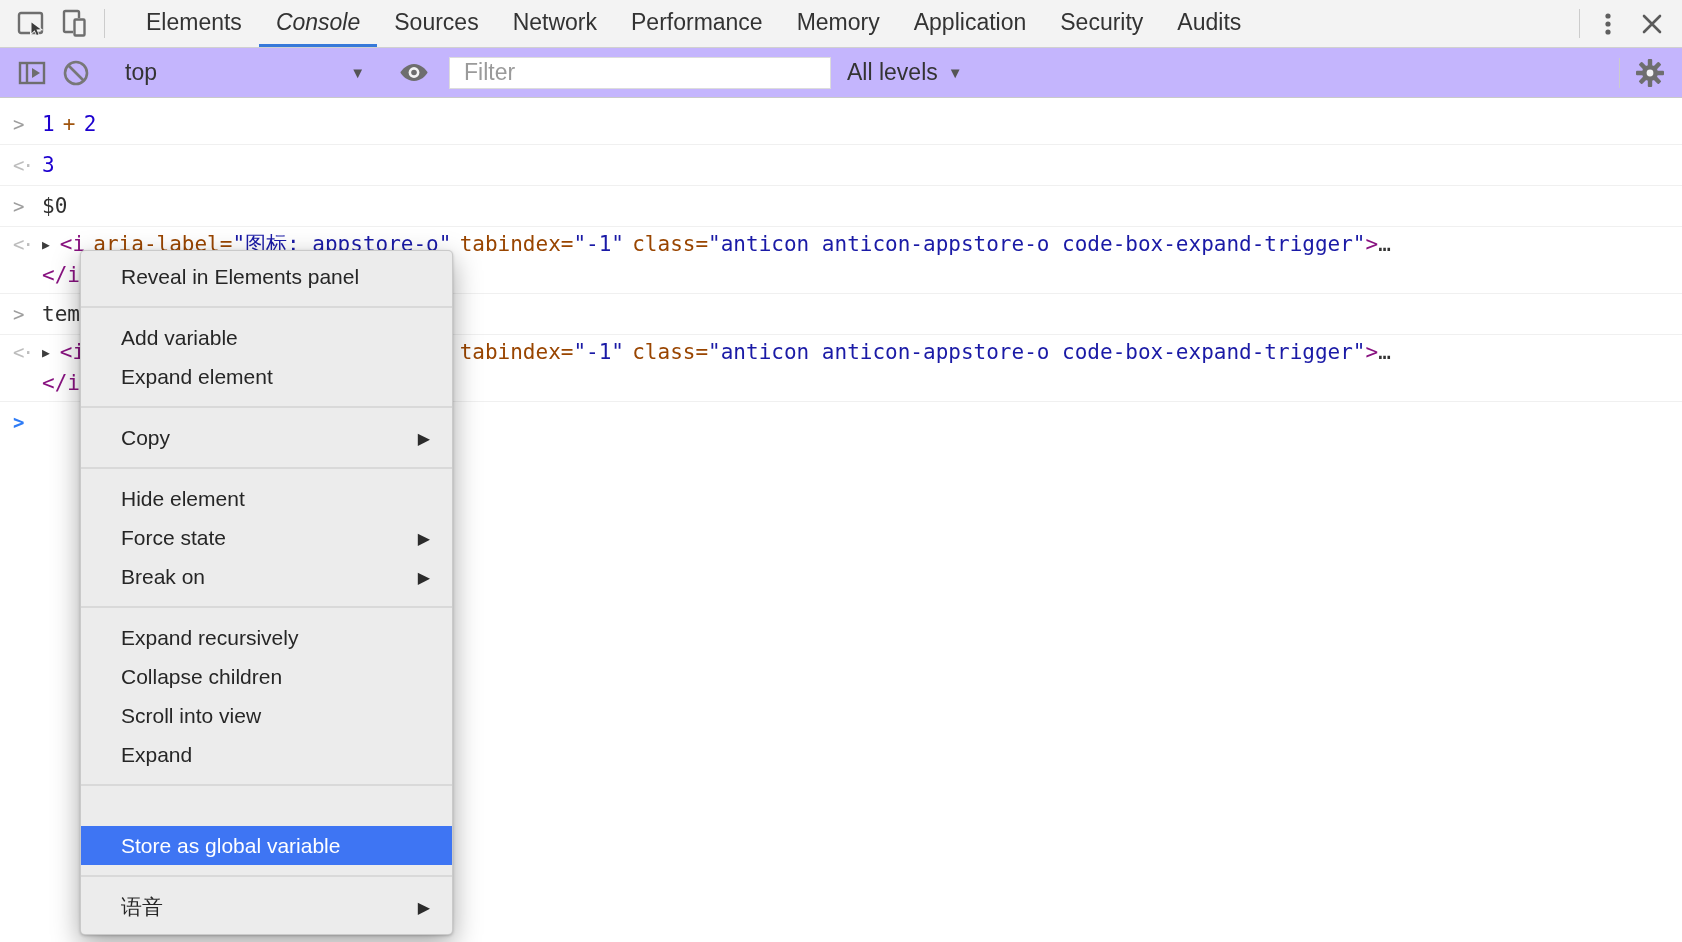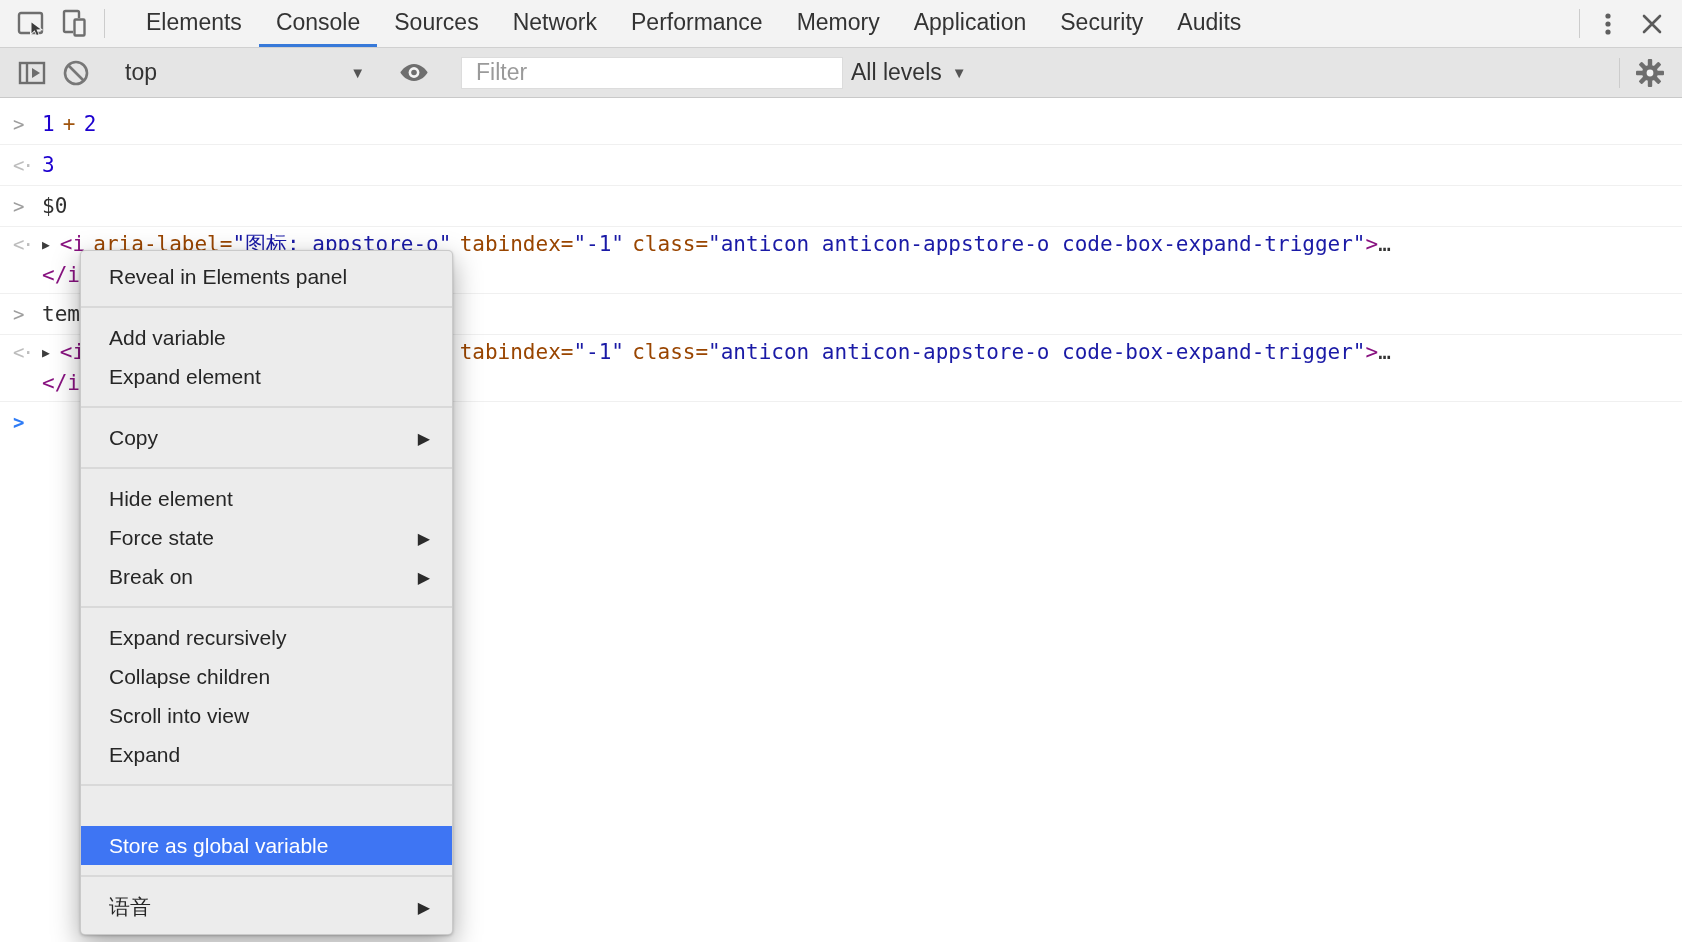--- a/index.html
+++ b/index.html
@@ -9,34 +9,34 @@
 
   
   .tabbar { height:48px; background:#f3f3f3; border-bottom:1px solid #d0d0d0;
             display:flex; align-items:stretch; padding-left:10px; }
   .icon-btn { width:44px; display:flex; align-items:center; justify-content:center;
               color:#6e6e6e; flex:none; }
   .vsep { width:1px; background:#ccc; margin:9px 6px; flex:none; }
   .tabs { display:flex; align-items:stretch; margin-left:18px; }
   .tab { padding:12px 17px; display:flex; align-items:center; font-size:23px; color:#333;
          border-bottom:3px solid transparent; white-space:nowrap; }
-  .tab.active { border-bottom-color:var(--accent-blue,#3779d9); }
+  .tab.active { border-bottom-color:var(--accent-blue,#3779d9);font-style:italic; }
   .tabbar-right { margin-left:auto; display:flex; align-items:stretch; padding-right:8px; }
 
   
-  .toolbar { height:50px; background:#e5e5e5; border-bottom:1px solid #c9c9c9;
+  .toolbar { height:50px; background:#c4b5fd; border-bottom:1px solid #c9c9c9;
              display:flex; align-items:center; padding:0 10px; }
   .context-select { display:flex; align-items:center; width:268px; padding-left:14px;
                     font-size:23px; color:#333; }
   .context-select .caret { margin-left:auto; padding-right:14px; font-size:15px; color:#555; }
   .filter-input { width:382px; height:32px; border:1px solid #dcdcdc; background:#fff;
                   font-size:23px; padding:0 14px; color:#333; outline:none;
-                  font-family:"Liberation Sans", sans-serif; margin-left:12px; }
+                  font-family:"Liberation Sans", sans-serif; }
   .filter-input::placeholder { color:#9a9a9a; }
-  .levels { display:flex; align-items:center; font-size:23px; color:#333; margin-left:8px; }
+  .levels { display:flex; align-items:center; font-size:23px; color:#333; margin-left:16px; }
   .levels .caret { font-size:15px; color:#555; margin-left:10px; }
 
   
   .console { position:relative; font-family:"DejaVu Sans Mono", monospace; font-size:21px;
              color:#303030; background:#fff; padding-top:6px; }
   .crow { display:flex; align-items:flex-start; border-bottom:1px solid #f0f0f0;
           padding:7px 0; line-height:26px; }
   .crow.elem { padding:3px 0; line-height:29px; }
   .gutter { flex:none; width:42px; padding-left:13px; font-size:19px; color:#9e9e9e; }
   .gutter.res { color:#bdbdbd; letter-spacing:-2px; }
@@ -50,21 +50,21 @@
   .ellip { color:#333; }
   .tri { display:inline-block; font-size:13px; color:#3c3c3c; margin-right:10px;
          transform:translateY(-2px); }
   .prompt-row { border-bottom:none; }
 
   
   .context-menu { position:absolute; left:80px; top:250px; width:373px;
                   background:#ececec; border:1px solid rgba(0,0,0,.14); border-radius:5px;
                   box-shadow:0 10px 28px rgba(0,0,0,.35), 0 1px 3px rgba(0,0,0,.22);
                   padding:6px 0 8px; font-size:21px; color:#262626; z-index:20; }
-  .menu-item { height:39px; line-height:39px; padding:0 26px 0 28px; position:relative;
+  .menu-item { height:39px; line-height:39px; padding:0 26px 0 40px; position:relative;
                white-space:nowrap; }
   .menu-item.highlighted { background:var(--menu-highlight,#3e75f3); color:#fff;margin-top:40px; }
   .menu-item .sub { position:absolute; right:22px; top:1px; font-size:16px; color:#2b2b2b; }
   .menu-sep { height:2px; background:#d9d9d9; margin:10px 0; }
 
   svg { display:block; }
 </style>
 </head>
 <body>
 

